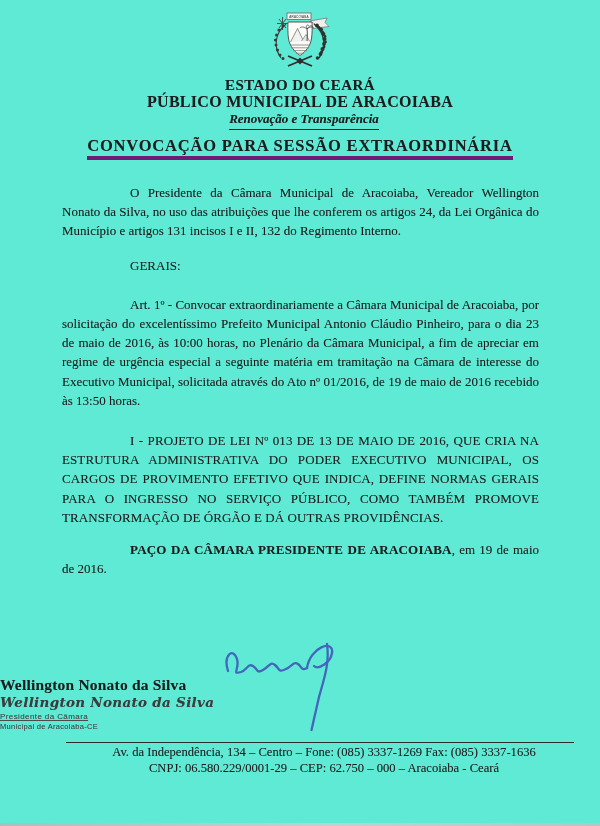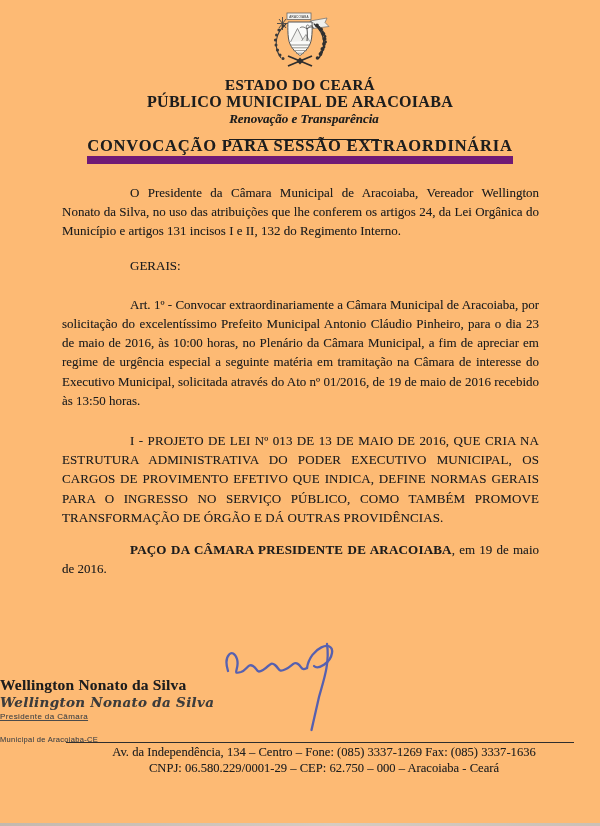--- a/index.html
+++ b/index.html
@@ -1,52 +1,52 @@
 <!DOCTYPE html>
 <html lang="pt"><head>
 <meta charset="utf-8">
 <style>
   html,body{margin:0;padding:0;background:#e9e9e9;}
   .page{
     position:relative;width:600px;height:826px;margin:0 auto;
-    background:#fdba74;overflow:hidden;
+    background:#5eead4;overflow:hidden;
     font-family:"Liberation Serif",serif;color:#1d1d1d;
   }
   .soft{text-shadow:0 0 .5px rgba(50,50,50,.35);}
   
   .letterhead{position:absolute;top:0;left:0;right:0;text-align:center;}
   .crest{display:block;margin:12px auto 0;}
   .lh-state{font-size:15px;font-weight:bold;line-height:16px;margin-top:3px;letter-spacing:.4px;}
   .lh-chamber{font-size:16px;font-weight:bold;line-height:17px;letter-spacing:.3px;}
   .lh-slogan{font-size:13px;line-height:15px;margin-top:1px;}
-  .lh-slogan span{font-weight:bold;font-style:italic;border-bottom:1.6px solid #1d1d1d;padding-bottom:13px;margin-left:8px;}
+  .lh-slogan span{font-weight:bold;font-style:italic;border-bottom:1.6px solid #1d1d1d;padding-bottom:3px;margin-left:8px;}
   
   .doc-title{position:absolute;top:136px;left:0;right:0;text-align:center;}
   .doc-title span{
     font-size:16.5px;font-weight:bold;letter-spacing:.8px;
-    border-bottom:8px solid #701a75;padding-bottom:1px;
+    border-bottom:4px solid #701a75;padding-bottom:1px;
   }
   
   .body{position:absolute;top:183px;left:62px;width:477px;
     font-size:13px;line-height:19.2px;text-align:justify;}
   .body p{margin:0;text-indent:68px;}
   .p-resolve{margin-top:15px !important;}
   .p-art1{margin-top:20px !important;}
   .p-item1{margin-top:21px !important;letter-spacing:.1px;}
   .p-paco{margin-top:13px !important;}
   .p-paco b{letter-spacing:.2px;}
   
   .sigblock{position:absolute;top:640px;left:0;right:0;height:115px;text-align:left;}
   .sig-svg{position:absolute;left:218px;top:0px;pointer-events:none;z-index:3;}
   .sig-name{font-size:15.5px;font-weight:bold;margin-top:36px;letter-spacing:.2px;}
   .sig-role{font-size:15px;letter-spacing:1.2px;color:#222;margin-top:1px;}
   .stamp-name{font-family:"DejaVu Serif",serif;font-style:italic;font-weight:bold;
     font-size:13.5px;color:#3c3c3c;margin-top:0px;letter-spacing:.3px;}
   .stamp-l1{font-family:"Liberation Sans",sans-serif;font-size:8px;color:#4b4b4b;margin-top:2px;letter-spacing:.4px;text-decoration:underline;}
-  .stamp-l2{font-family:"Liberation Sans",sans-serif;font-size:7.5px;color:#4b4b4b;margin-top:14px;letter-spacing:.3px;position:relative;z-index:2;}
+  .stamp-l2{font-family:"Liberation Sans",sans-serif;font-size:7.5px;color:#4b4b4b;margin-top:1px;letter-spacing:.3px;position:relative;z-index:2;}
   
   .footer-rule{position:absolute;top:742px;left:66px;right:26px;border-top:1.7px solid #2e2e2e;z-index:1;}
   .doc-footer{position:absolute;top:744px;left:0;right:0;text-align:center;
     font-size:12.6px;line-height:15px;color:#1f1f1f;}
   .doc-footer div{margin-top:1px;padding-left:48px;}
   .scan-edge{position:absolute;bottom:0;left:0;right:0;height:3px;
     background:linear-gradient(to right,#b9b9b9,#cfcfcf 55%,#c2c2c2);opacity:.85;}
 </style>
 </head>
 <body>

